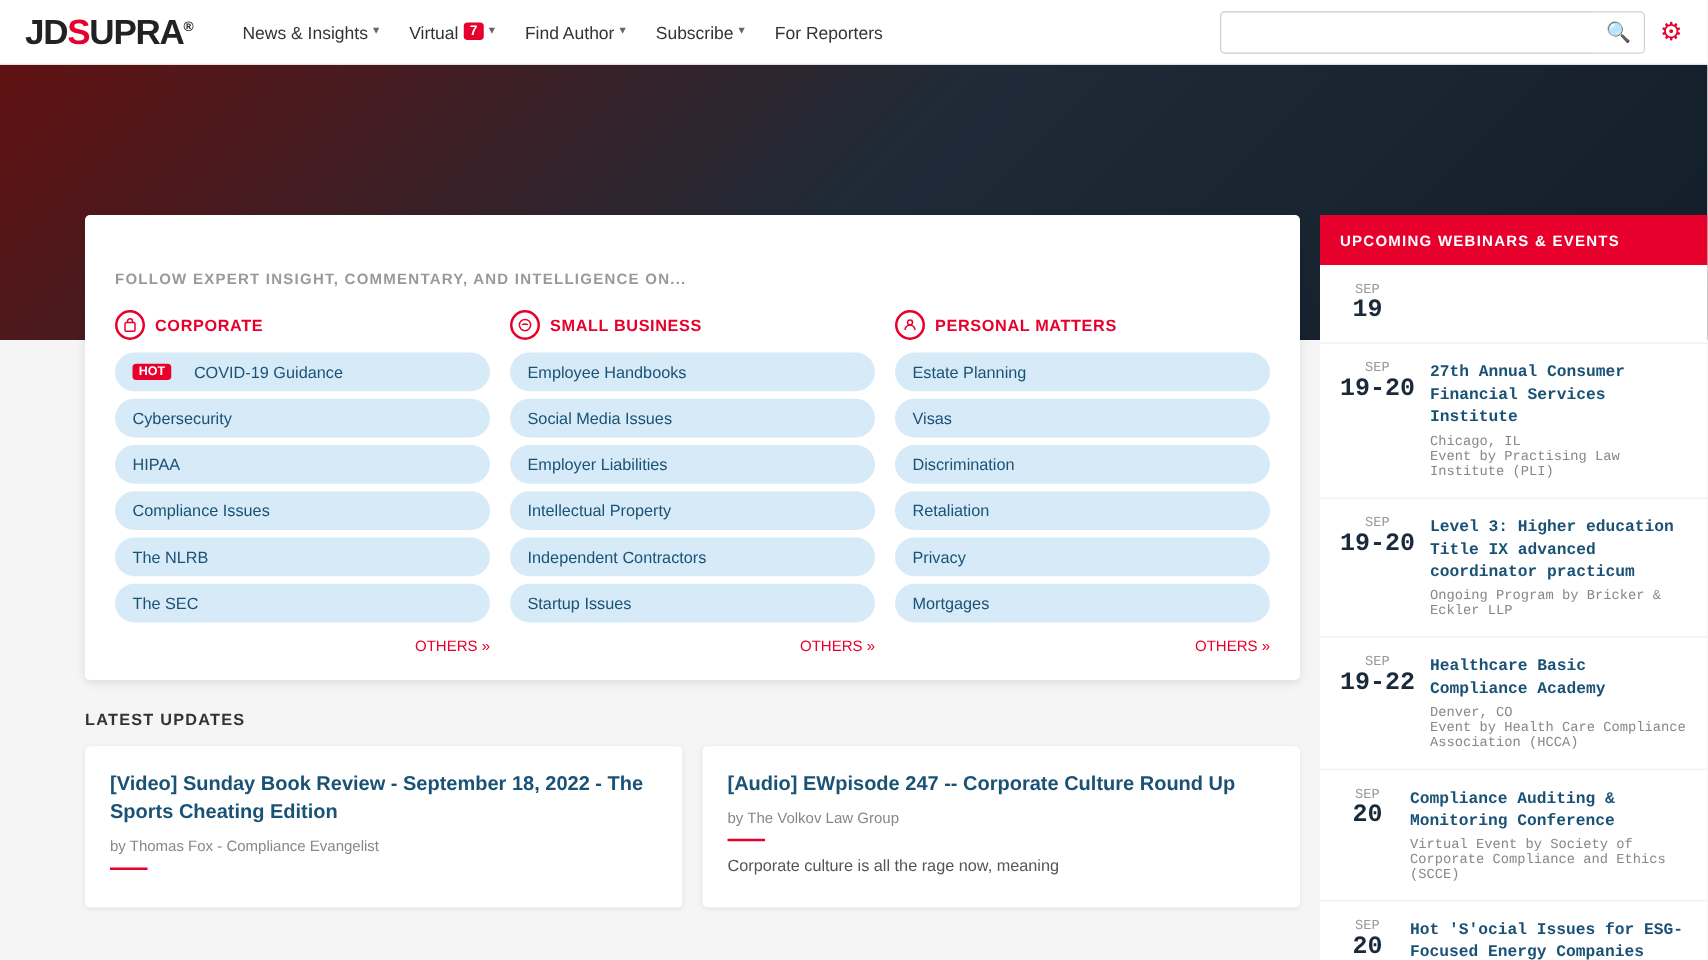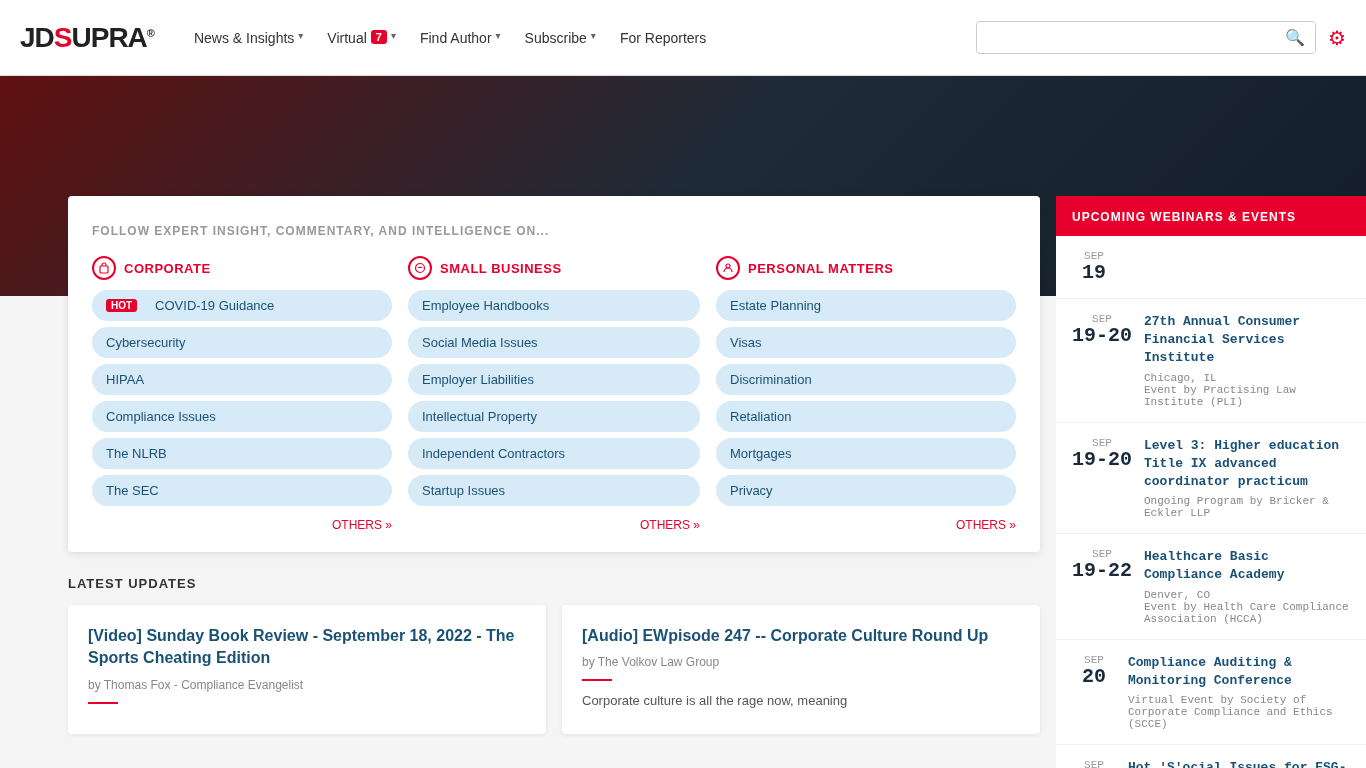--- a/index.html
+++ b/index.html
@@ -5,21 +5,21 @@
     * { margin: 0; padding: 0; box-sizing: border-box; }
     body { font-family: Arial, sans-serif; font-size: 14px; background: #f5f5f5; color: #333; }
 
     
     .header {
       background: #fff;
       border-bottom: 1px solid #e0e0e0;
       display: flex;
       align-items: center;
       padding: 0 20px;
-      height: 76px;
+      height: 52px;
       position: relative;
       z-index: 10;
     }
     .logo {
       display: flex;
       align-items: center;
       margin-right: 40px;
       text-decoration: none;
     }
     .logo-text {
@@ -114,21 +114,21 @@
       display: flex;
       gap: 0;
       max-width: 1366px;
       position: relative;
       margin-top: -100px;
     }
 
     .follow-card {
       background: #fff;
       border-radius: 4px;
-      padding: 28px 24px 20px;
+      padding: 44px 24px 20px;
       box-shadow: 0 2px 8px rgba(0,0,0,0.1);
       margin-bottom: 24px;
     }
 
     .follow-label {
       font-size: 12px;
       color: #999;
       letter-spacing: 1px;
       margin-bottom: 18px;
       font-weight: 600;
@@ -418,22 +418,22 @@
                 <circle cx="6" cy="4" r="2" stroke="#e8002d" stroke-width="1.2"></circle>
                 <path d="M2 10c0-2.2 1.8-4 4-4s4 1.8 4 4" stroke="#e8002d" stroke-width="1.2"></path>
               </svg>
             </div>
             <span class="col-title">PERSONAL MATTERS</span>
           </div>
           <button class="topic-btn">Estate Planning</button>
           <button class="topic-btn">Visas</button>
           <button class="topic-btn">Discrimination</button>
           <button class="topic-btn">Retaliation</button>
+          <button class="topic-btn">Privacy</button>
           <button class="topic-btn">Mortgages</button>
-          <button class="topic-btn">Privacy</button>
           <span class="others-link">OTHERS »</span>
         </div>
 
       </div>
     </div>
 
     <div class="latest-section" style="padding-left:0;">
       <div class="latest-title">LATEST UPDATES</div>
       <div class="articles-grid">
         <div class="article-card">

